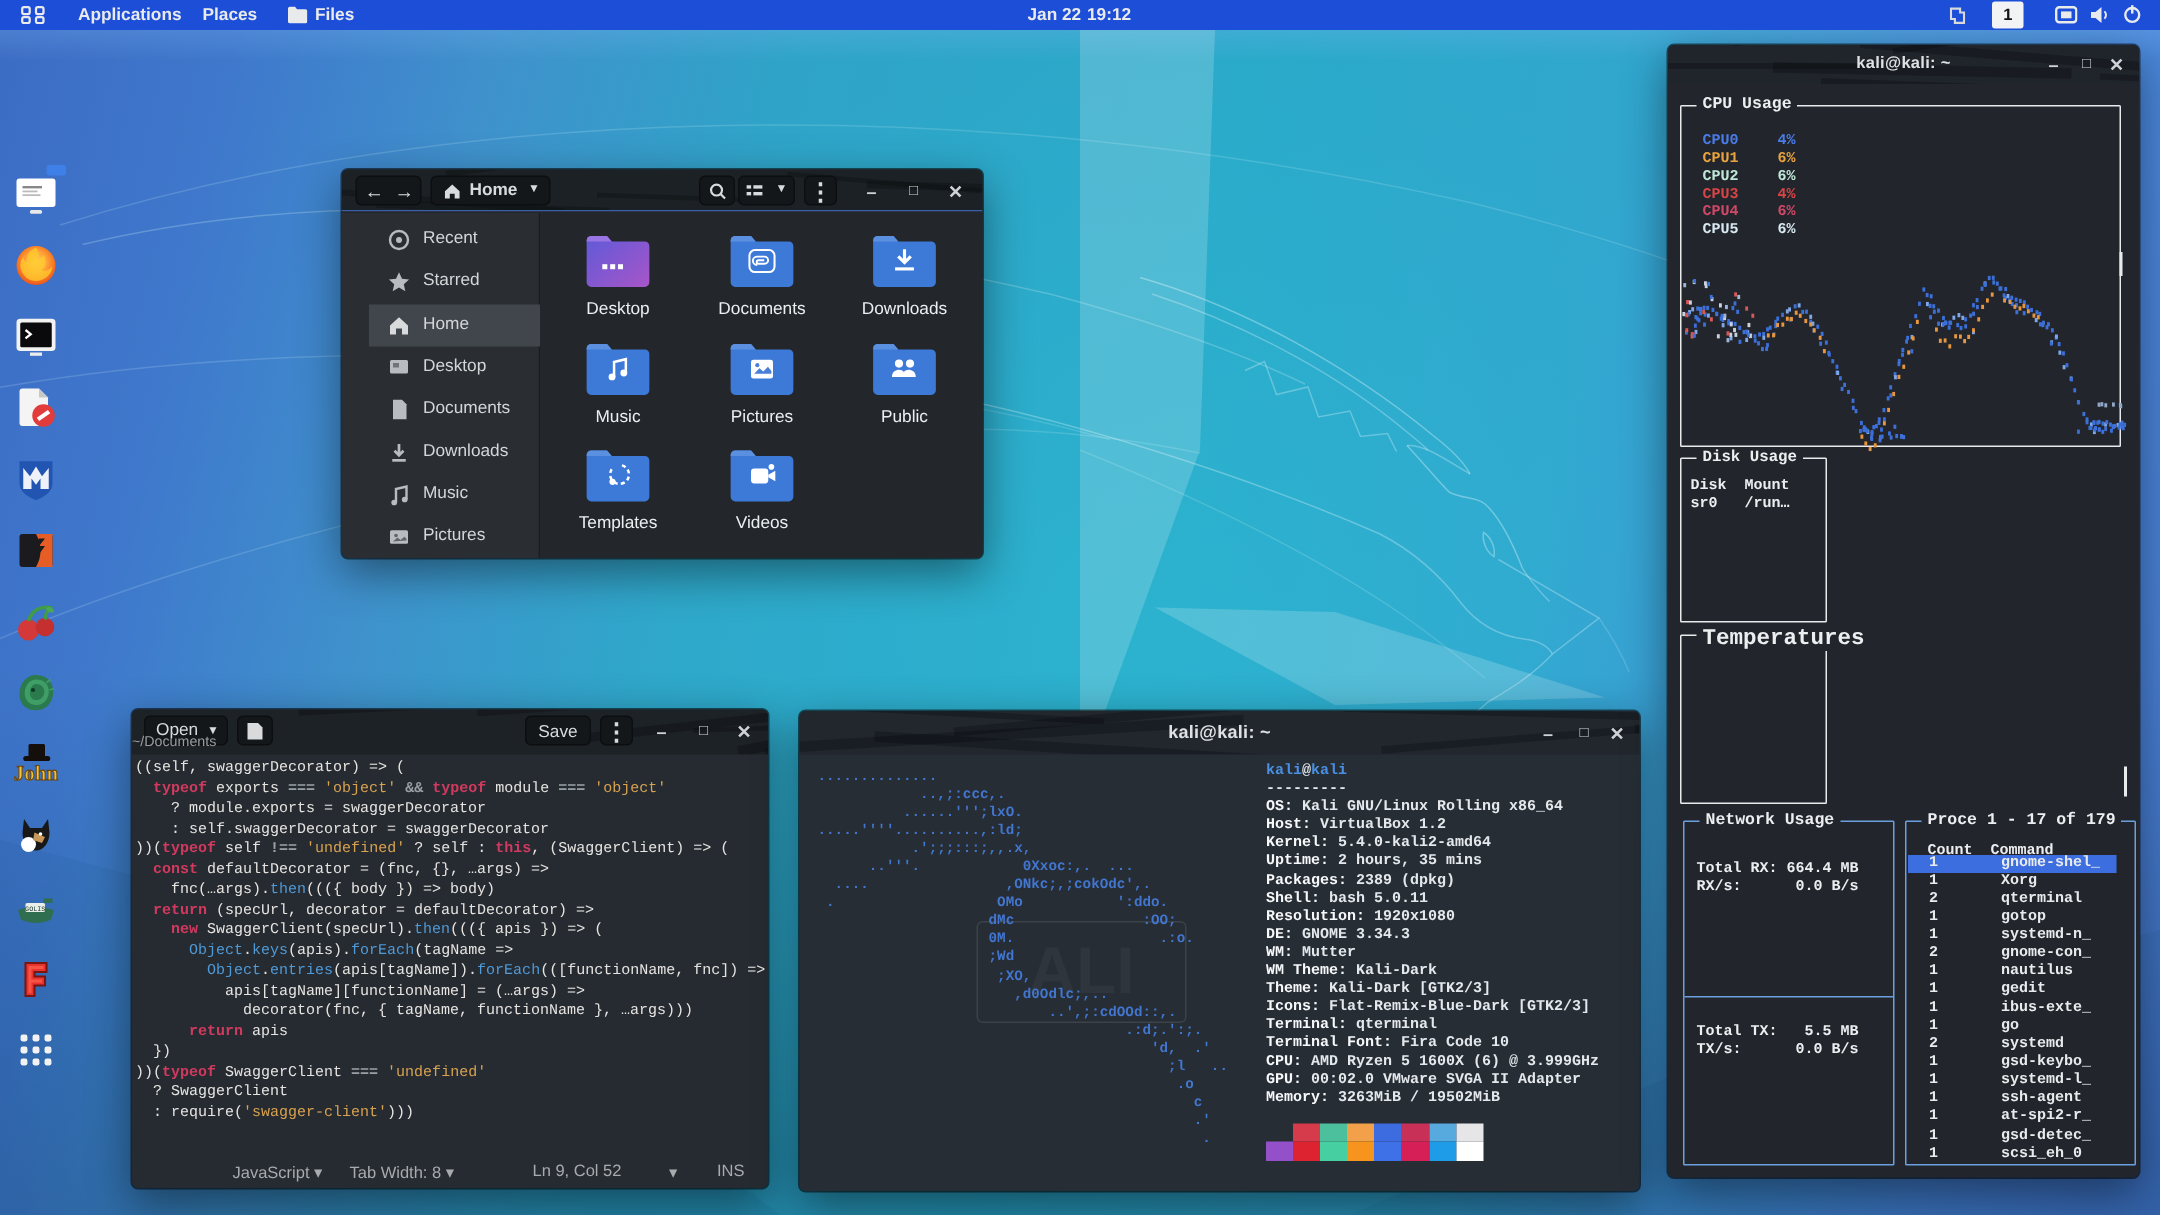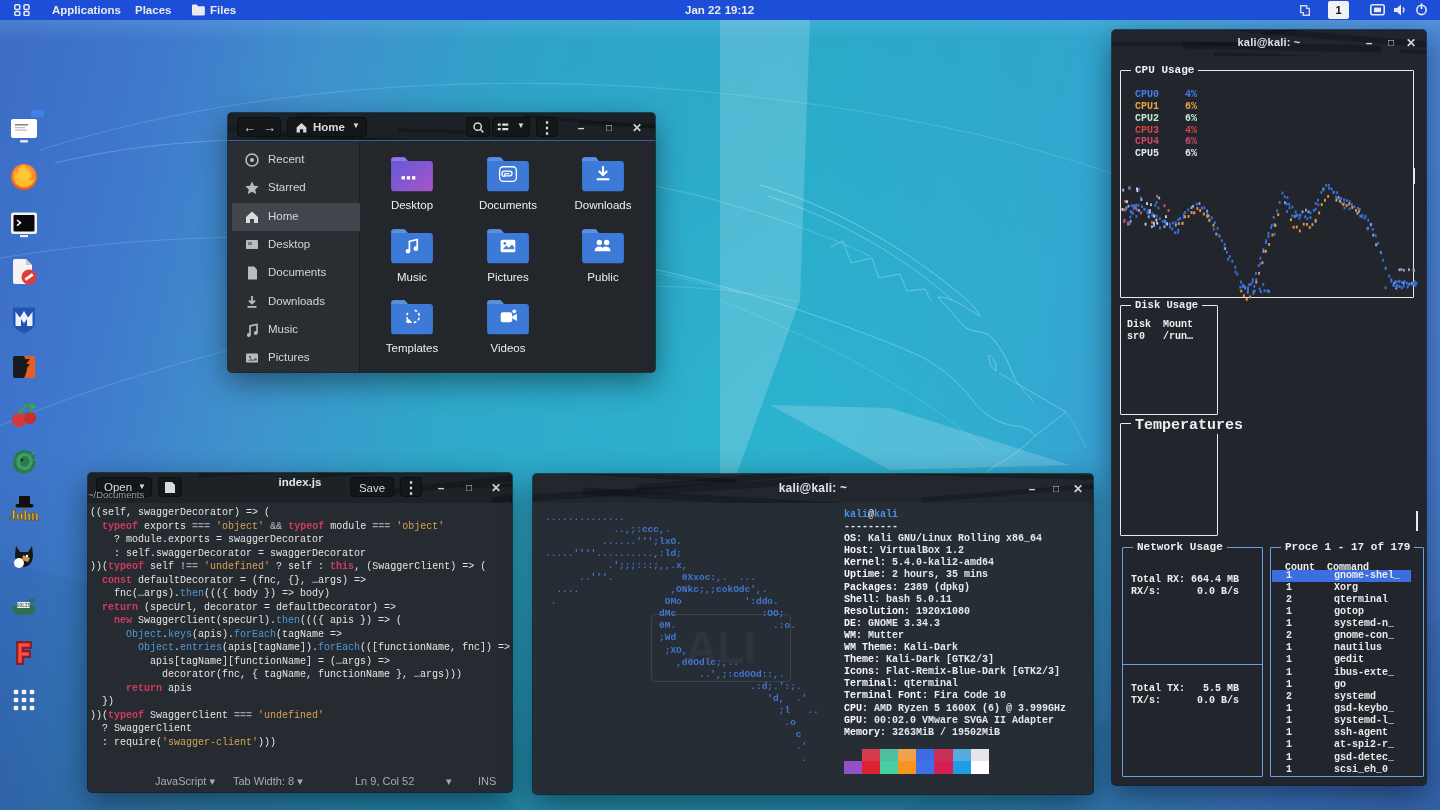--- a/index.html
+++ b/index.html
@@ -22,21 +22,21 @@
 #panel .item { position:absolute; top:0; height:20px; line-height:20px; color:#e8eaec;
   font-size:11.5px; font-weight:bold; }
 
 
 #naut { left:228px; top:113px; width:427px; height:259px; background:#23272b; }
 #naut .tbar { height:28px; background:#1c2125; border-bottom:1px solid #3a5fa8; }
 .hbtn { position:absolute; top:4px; height:20px; background:#14171a; border:1px solid #0c0e10;
   border-radius:4px; color:#d8dadc; }
 #nsidebar { position:absolute; left:0; top:29px; width:132px; bottom:0; background:#2a2e32;
   border-radius:0 0 0 4px; border-right:1px solid #1a1d20; }
-.srow { position:absolute; left:4px; width:132px; height:28px; color:#d4d6d8; font-size:11.5px; }
+.srow { position:absolute; left:18px; width:132px; height:28px; color:#d4d6d8; font-size:11.5px; }
 .srow svg { position:absolute; left:12px; top:6px; }
 .srow span { position:absolute; left:36px; top:7px; }
 .srow.sel { background:#40464c; }
 #nfiles { position:absolute; left:132px; top:29px; right:0; bottom:0; background:#23272b;
   border-radius:0 0 4px 0; }
 .flabel { color:#eceef0; font-size:11.5px; margin-top:3px; }
 
 #gedit { left:88px; top:473px; width:424px; height:319px; background:#262b31; }
 #gedit .tbar { height:30px; background:#1d2227; }
 #gcode { position:absolute; left:2px; top:33px; width:416px; height:232px;
@@ -366,21 +366,20 @@
         <path d="M374,14 L524,9" stroke="#07090c" stroke-width="3" fill="none" opacity="0.30"></path>
         <path d="M111,1 L405,-13" stroke="#07090c" stroke-width="6" fill="none" opacity="0.30"></path>
       </svg>
   <div class="hbtn" style="left:8px;width:56px">
         <span style="position:absolute;left:7px;top:3px;font-size:11.5px">Open</span>
         <span style="position:absolute;right:5px;top:4px;font-size:8px">▼</span>
       </div>
   <div class="hbtn" style="left:70px;width:24px;text-align:center"><svg width="12" height="13" viewBox="0 0 12 13" style="margin-top:3px">
           <path d="M1 1 h7 l3 3 v8 h-10z" fill="#d8dadc"></path>
         </svg></div>
-  <div style="position:absolute;width:100%;text-align:center;top:3px;color:#e4e6e8;font-size:11.5px;font-weight:bold">index.js</div>
   <div style="position:absolute;width:100%;text-align:left;top:16px;color:#9a9da0;font-size:9.5px">~/Documents</div>
   <div class="hbtn" style="left:262px;width:44px;text-align:center"><span style="font-size:11.5px;line-height:20px">Save</span></div>
   <div class="hbtn" style="left:312px;width:22px;text-align:center;font-weight:bold">⋮</div>
   <div class="wbtn" style="right:62px">–</div>
   <div class="wbtn" style="right:34px;font-size:10px">□</div>
   <div class="wbtn" style="right:7px">✕</div>
  </div>
  <div id="gcode">((self, swaggerDecorator) =&gt; (
   <span class="kw">typeof</span> exports <span class="op">===</span> <span class="st">'object'</span> <span class="op">&amp;&amp;</span> <span class="kw">typeof</span> module <span class="op">===</span> <span class="st">'object'</span>
     ? module.exports = swaggerDecorator

